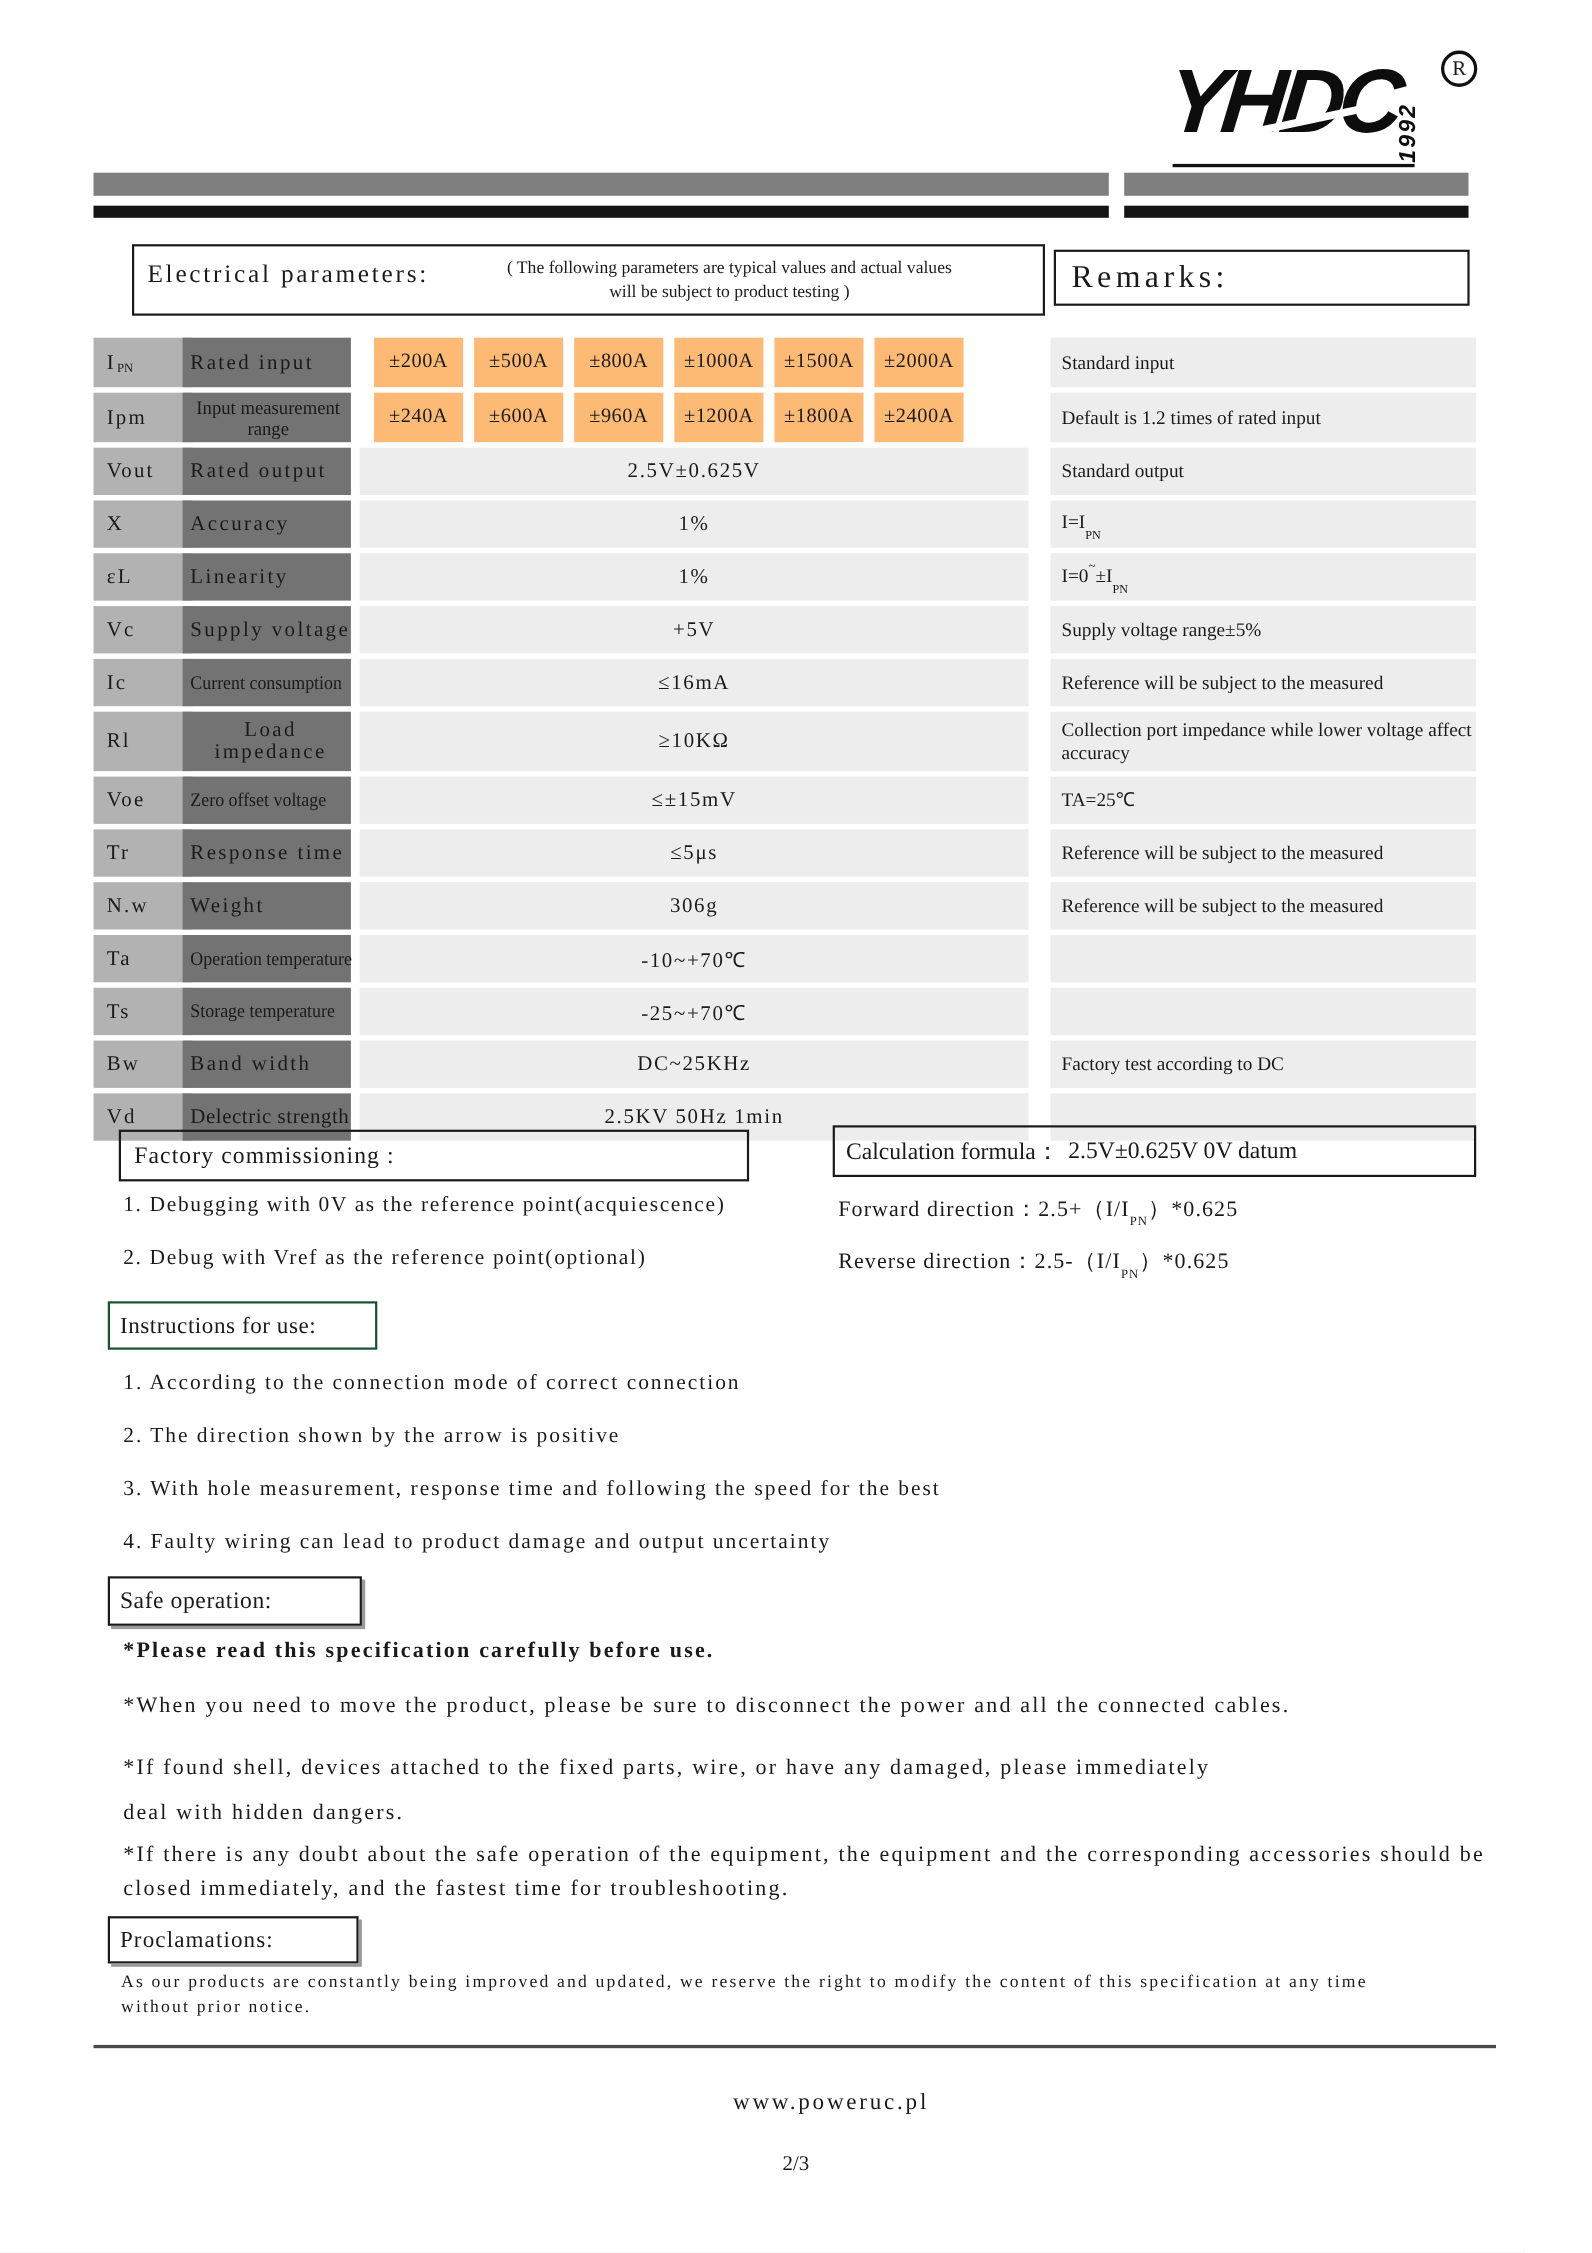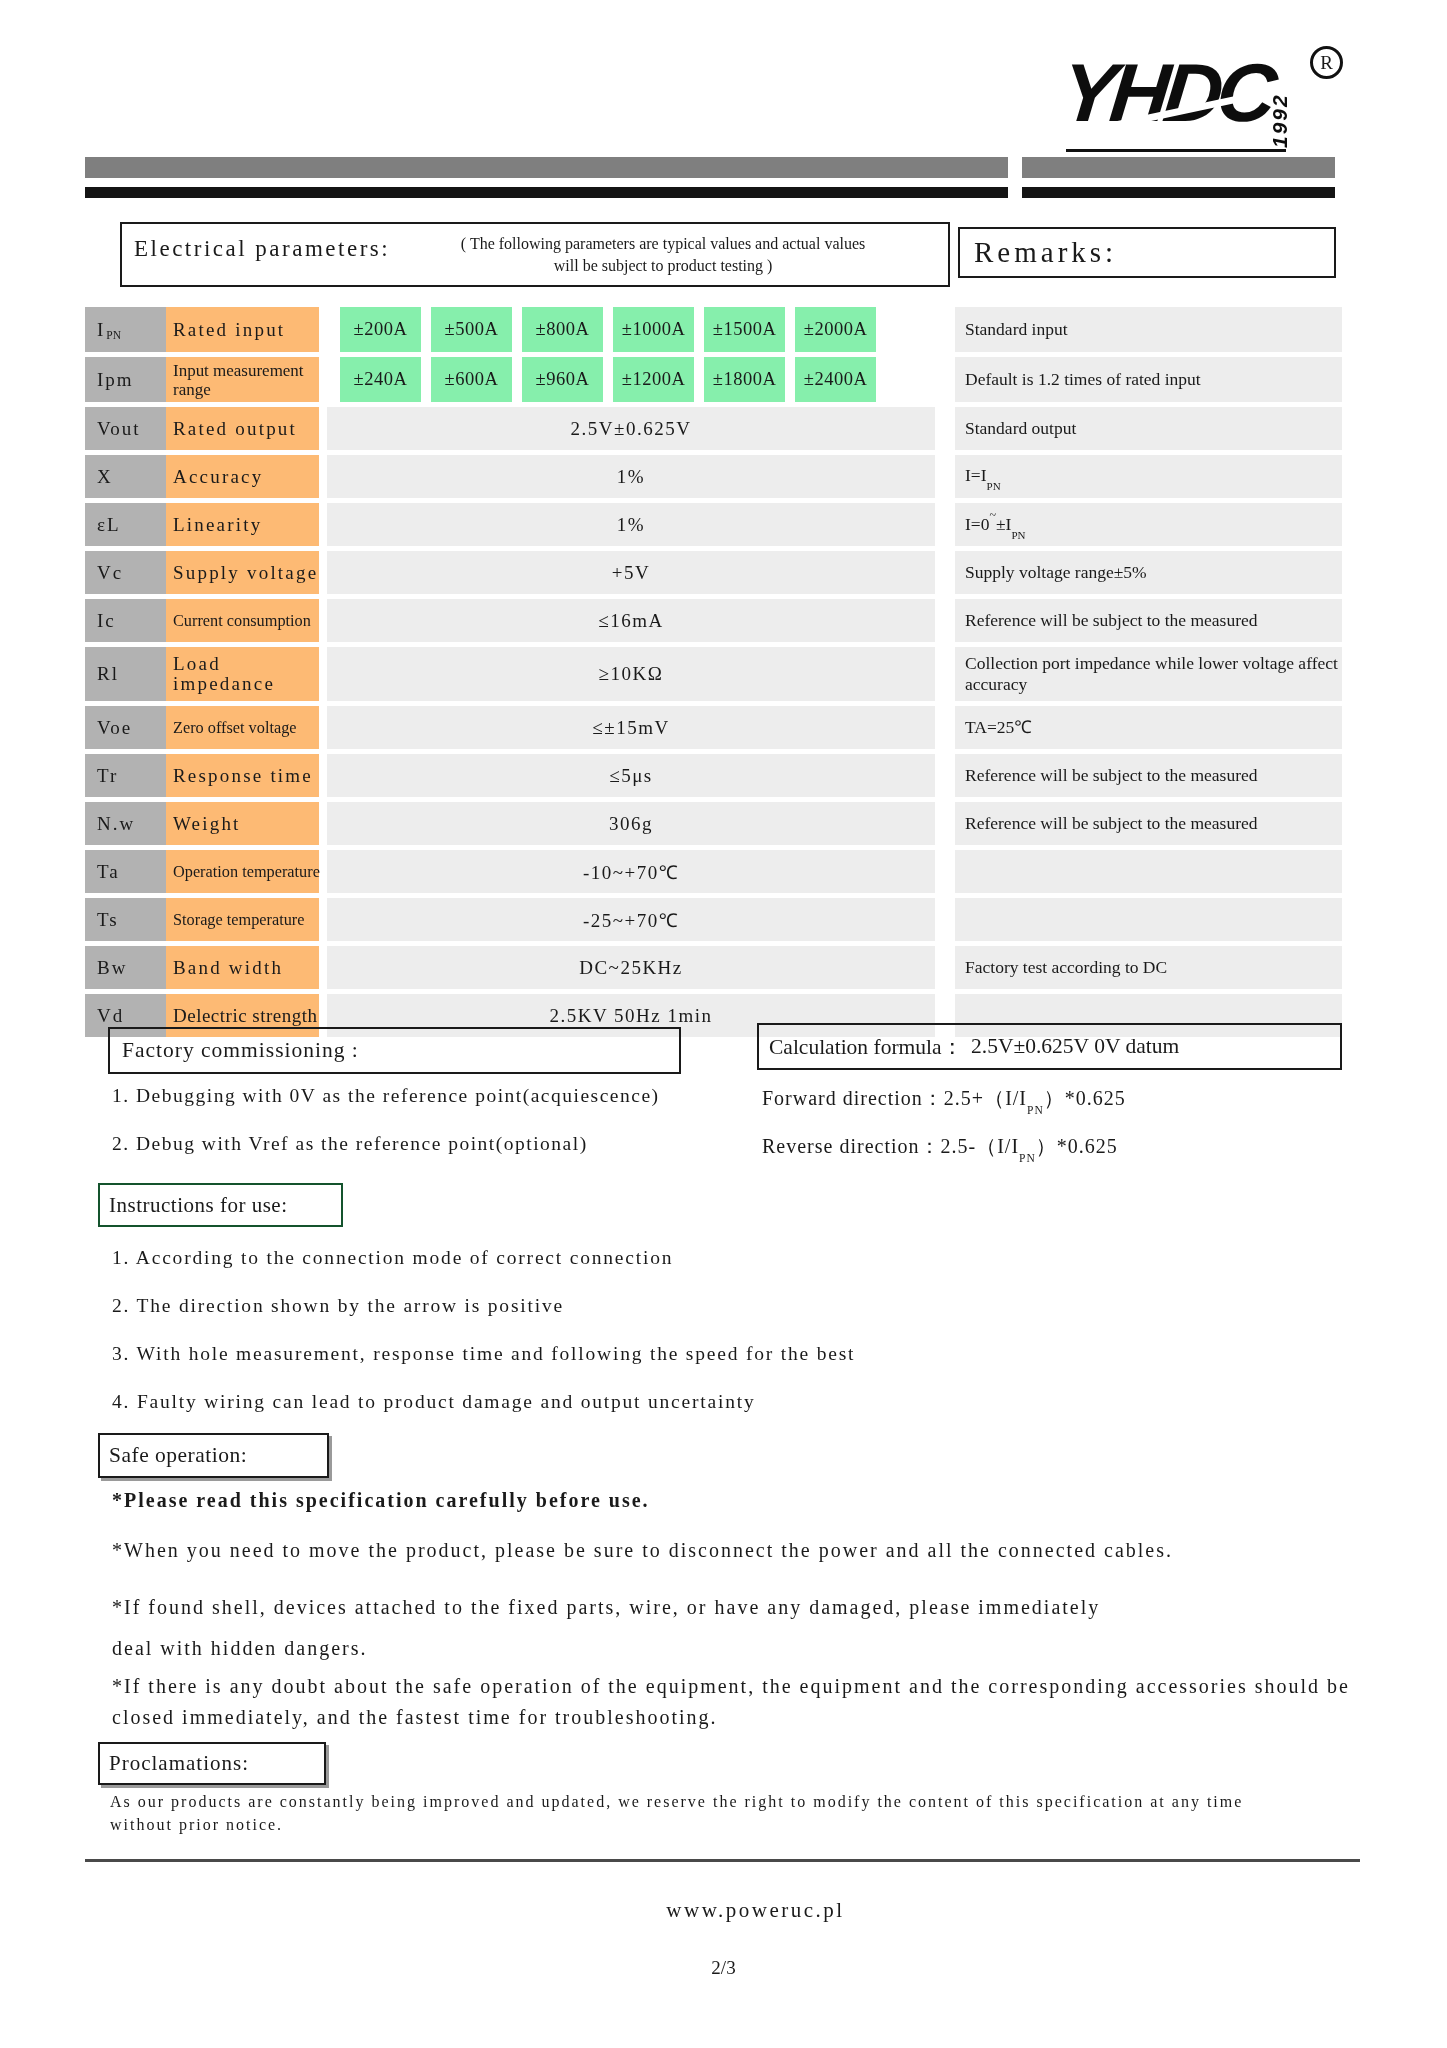--- a/index.html
+++ b/index.html
@@ -38,30 +38,30 @@
                display:flex;align-items:center;padding-left:14px;font-size:29px;letter-spacing:4px;}
 
   
   .ptable{position:absolute;left:85px;top:307px;width:1250px;}
   .row{position:relative;height:43px;margin-bottom:5px;}
   .row.h45{height:45px;}
   .row.h54{height:54px;}
   .cell{position:absolute;top:0;bottom:0;display:flex;align-items:center;}
   .sym{left:0;width:78px;background:#b2b2b2;padding-left:12px;font-size:19px;letter-spacing:2px;}
   .sym sub{font-size:11.5px;letter-spacing:0;position:relative;top:5px;left:1px;}
-  .lbl{left:81px;width:146px;background:#fdba74;padding-left:7px;font-size:19px;letter-spacing:2.2px;
-       line-height:1.05;}
+  .lbl{left:81px;width:146px;background:#737373;padding-left:7px;font-size:19px;letter-spacing:2.2px;
+       line-height:1.05;text-align:center;}
   .lbl.mid span{letter-spacing:0.5px;}
   .lbl.cond span{letter-spacing:0;font-size:17.5px;transform:scaleX(0.93);transform-origin:left center;
                  white-space:nowrap;}
   .lbl.two span{letter-spacing:0;font-size:17.5px;transform:scaleX(0.97);transform-origin:left center;}
   .val{left:242px;width:608px;background:#ededed;justify-content:center;font-size:19px;
        letter-spacing:1.5px;}
   .vals{position:absolute;left:255px;top:0;bottom:0;display:flex;gap:10px;}
-  .vals span{width:81px;background:#86efac;display:flex;align-items:center;justify-content:center;
+  .vals span{width:81px;background:#fdba74;display:flex;align-items:center;justify-content:center;
              font-size:18.5px;letter-spacing:0.5px;}
   .rmk{left:870px;width:377px;background:#ededed;padding-left:10px;font-size:17.5px;line-height:1.18;}
   .rmk sub{font-size:11px;position:relative;top:5px;}
   .rmk sup{font-size:12px;position:relative;top:-4px;}
   .rmk .inner{display:inline;}
 
   
   .factory-box{left:108px;top:1027px;width:557px;height:43px;border:2px solid #1a1a1a;
                display:flex;align-items:center;padding-left:12px;font-size:21.5px;letter-spacing:1px;}
   .calc-box{left:757px;top:1023px;width:571px;height:43px;border:2px solid #1a1a1a;

